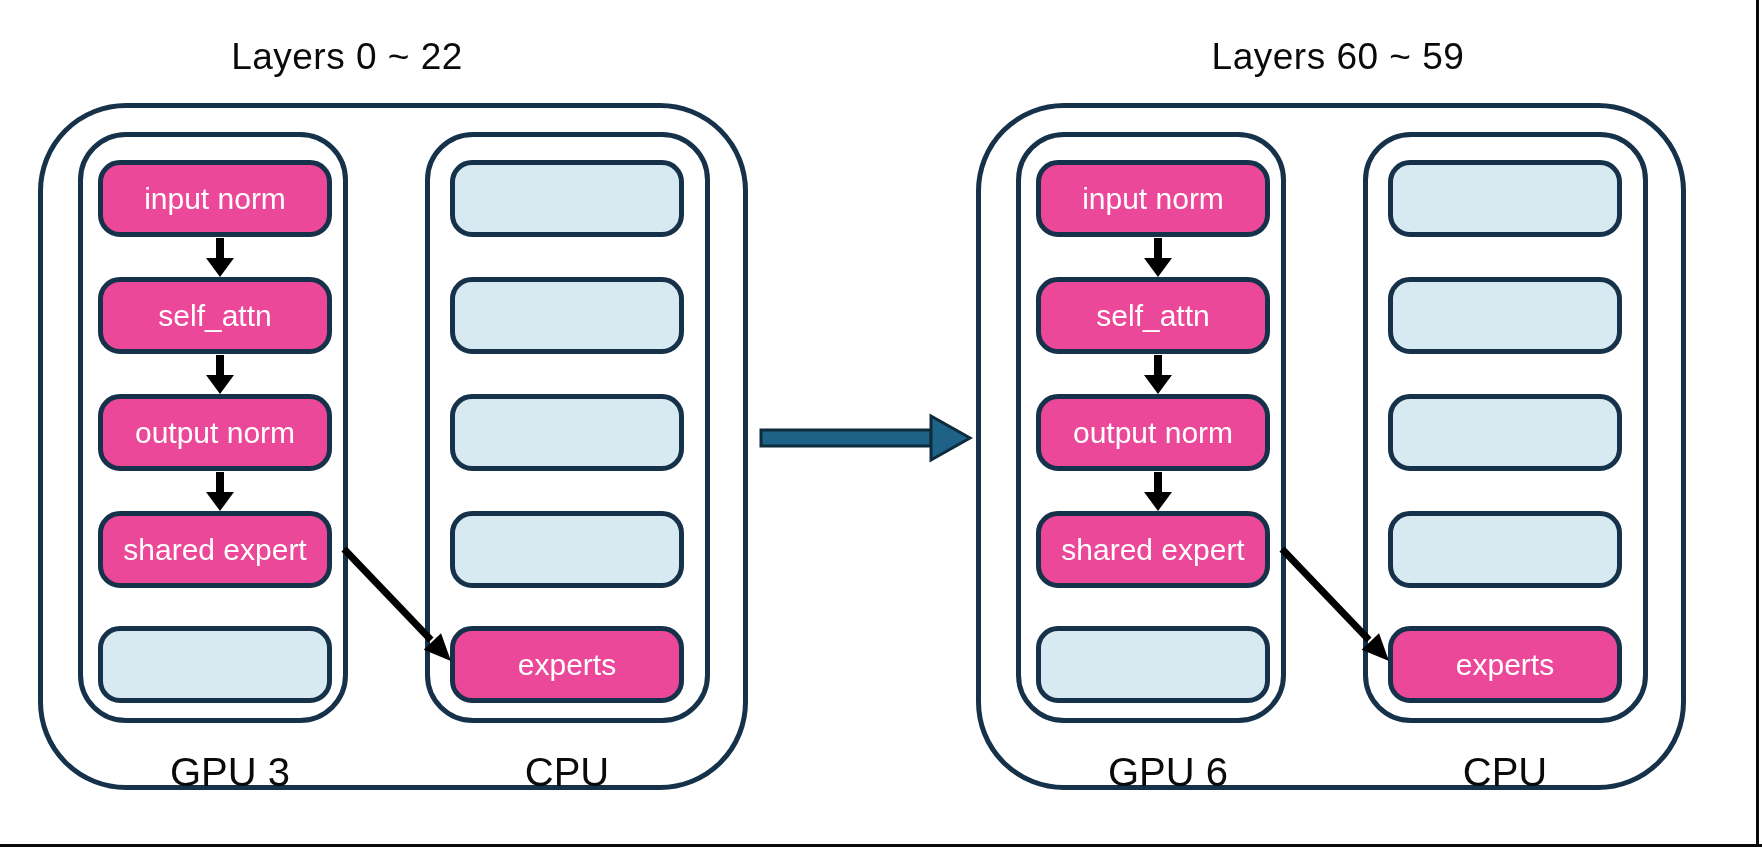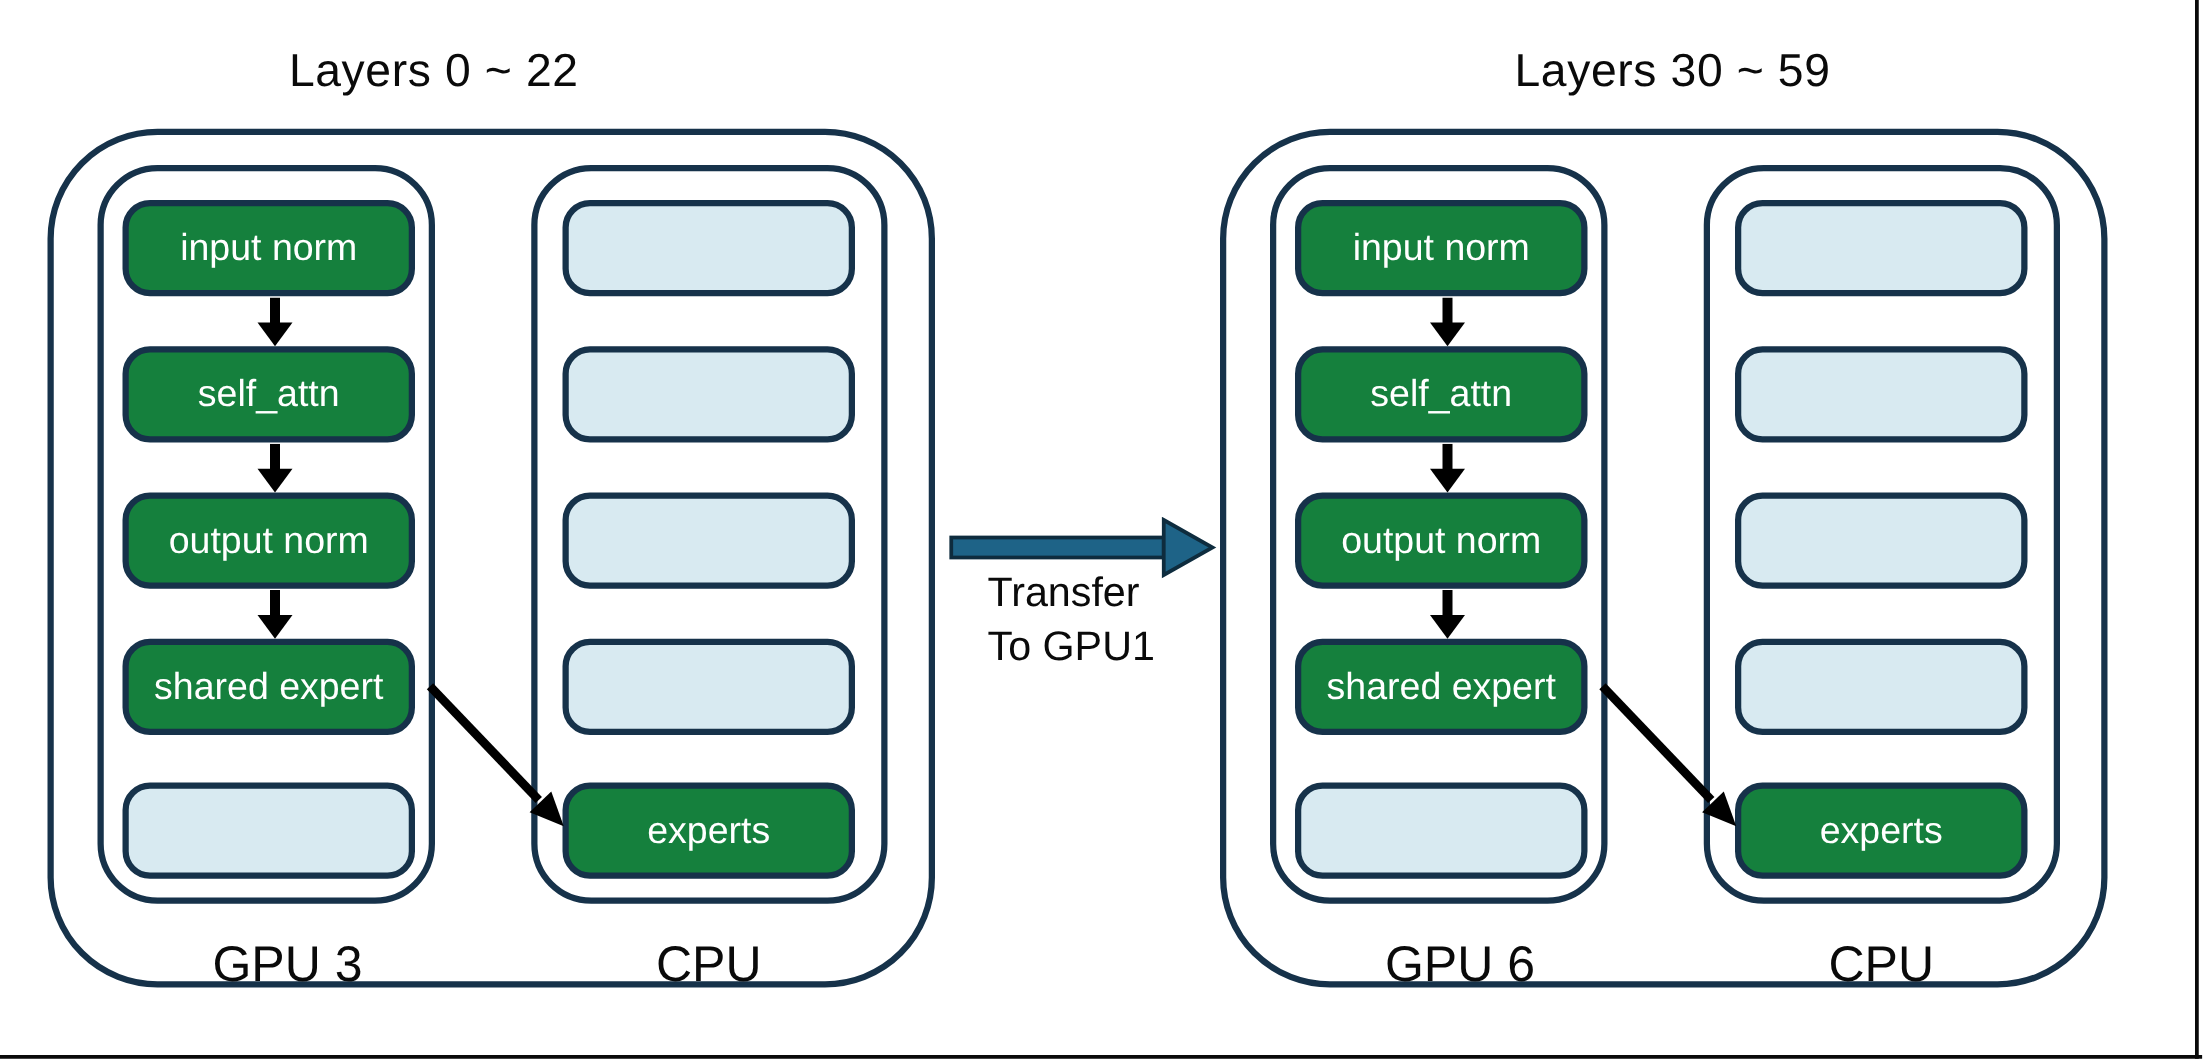--- a/index.html
+++ b/index.html
@@ -19,21 +19,21 @@
   .col-rect{
     position:absolute;top:132px;width:270px;height:591px;
     border:5px solid #16324A;border-radius:48px;background:#ffffff;box-sizing:border-box;
   }
   .block{
     position:absolute;width:234px;height:77px;box-sizing:border-box;
     border:5px solid #16324A;border-radius:22px;
     display:flex;align-items:center;justify-content:center;
     font-size:30px;color:#ffffff;white-space:nowrap;
   }
-  .block.module{background:#15803d;}
+  .block.module{background:#ec4899;}
   .block.empty{background:#D8EAF1;}
   .row0{top:160px;} .row1{top:277px;} .row2{top:394px;} .row3{top:511px;} .row4{top:626px;}
 
   .col-label{
     position:absolute;top:750px;transform:translateX(-50%);
     font-size:40px;color:#0a0a0a;white-space:nowrap;
   }
 
   .flow-arrow{position:absolute;width:30px;height:40px;}
   .diag-arrow{position:absolute;width:125px;height:130px;}
@@ -97,26 +97,22 @@
     <polygon points="0,0 -27,-12 -27,12" fill="#000000" transform="translate(113,119) rotate(46.3)"></polygon>
   </svg>
 
   <div class="col-label" style="left:230px;">GPU 3</div>
   <div class="col-label" style="left:567px;">CPU</div>
 
   <svg class="abs" style="left:758px;top:408px;width:218px;height:60px;" viewBox="0 0 218 60">
     <rect x="3" y="22" width="170" height="16" fill="#1E6387" stroke="#0E2C3E" stroke-width="3"></rect>
     <polygon points="173,8 212,30 173,52" fill="#1E6387" stroke="#0E2C3E" stroke-width="3"></polygon>
   </svg>
-  <div class="transfer-label">
-    <div>Transfer</div>
-    <div>To GPU1</div>
-  </div>
 
-  <div class="group-title" style="left:1338px;">Layers 30 ~ 59</div>
+  <div class="group-title" style="left:1338px;">Layers 60 ~ 59</div>
 
   <div class="outer-rect" style="left:976px;"></div>
 
   <div class="col-rect" style="left:1016px;"></div>
   <div class="block module row0" style="left:1036px;">
     <span>input norm</span>
   </div>
   <div class="block module row1" style="left:1036px;">
     <span>self_attn</span>
   </div>

